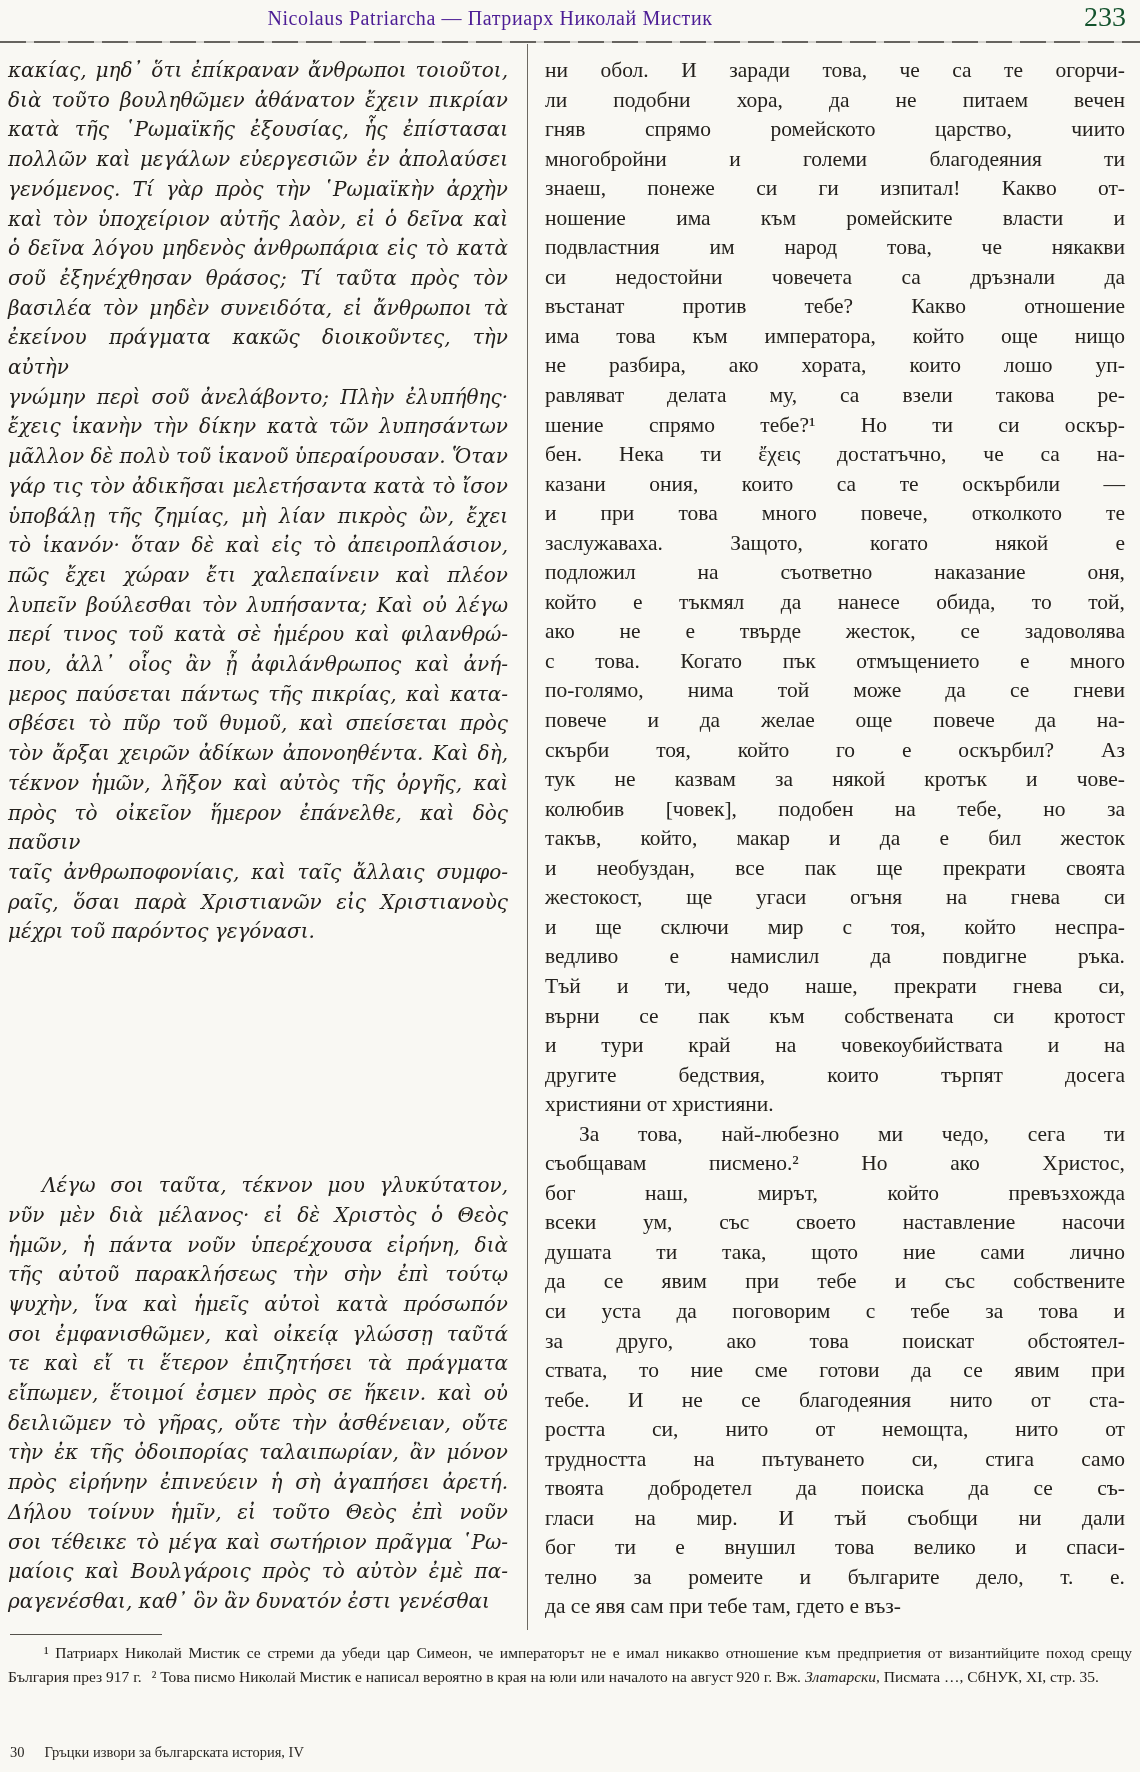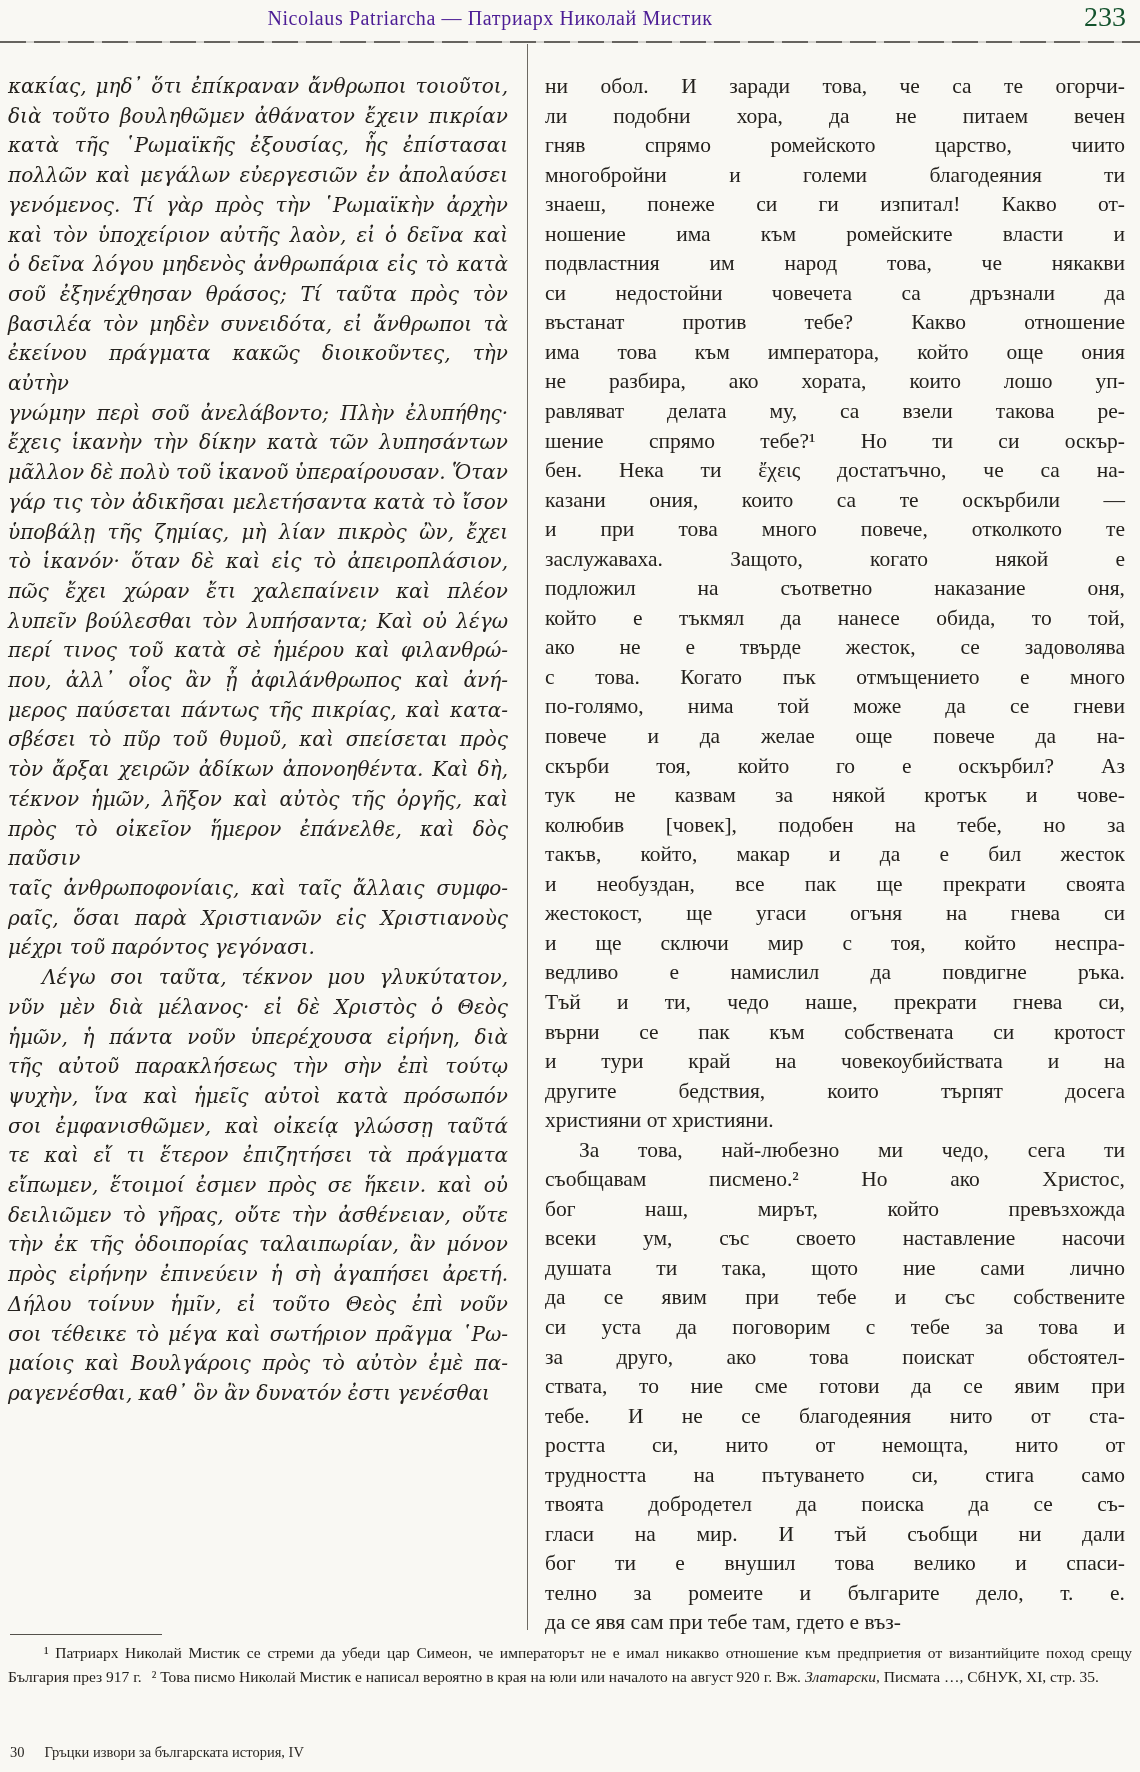--- a/index.html
+++ b/index.html
@@ -36,38 +36,38 @@
       rgba(76,73,68,0.25) 26px, rgba(76,73,68,0.25) 34px);
     opacity: 0.85;
   }
   .vdivider {
     position: absolute;
     left: 527px; top: 44px;
     width: 1px; height: 1586px;
     background: #6d6962;
   }
   
-  .col { position: absolute; top: 72px; }
+  .col { position: absolute; top: 56px; }
   .col.greek {
     left: 8px; width: 500px;
     font-family: "DejaVu Serif", "Liberation Serif", serif;
     font-style: italic;
     font-size: 20px;
     line-height: 29.7px;
   }
   .col.bulg {
     left: 545px; width: 580px;
     font-family: "Liberation Serif", "DejaVu Serif", serif;
     font-size: 21.5px;
     line-height: 29.55px;
   }
   .line { text-align: justify; text-align-last: justify; white-space: normal; }
   .line.last { text-align-last: left; }
   .indent-first .line.first { text-indent: 34px; }
-  .para.gap { }
+  .para.gap { margin-top: 224px; }
   
   .fnrule {
     position: absolute;
     left: 10px; top: 1634px;
     width: 152px; height: 1px;
     background: #55514b;
   }
   .footnotes {
     position: absolute;
     left: 8px; top: 1641px; width: 1124px;
@@ -157,21 +157,21 @@
     <div class="para">
         <div class="line first">ни обол. И заради това, че са те огорчи-</div>
         <div class="line">ли подобни хора, да не питаем вечен</div>
         <div class="line">гняв спрямо ромейското царство, чиито</div>
         <div class="line">многобройни и големи благодеяния ти</div>
         <div class="line">знаеш, понеже си ги изпитал! Какво от-</div>
         <div class="line">ношение има към ромейските власти и</div>
         <div class="line">подвластния им народ това, че някакви</div>
         <div class="line">си недостойни човечета са дръзнали да</div>
         <div class="line">въстанат против тебе? Какво отношение</div>
-        <div class="line">има това към императора, който още ония</div>
+        <div class="line">има това към императора, който още нищо</div>
         <div class="line">не разбира, ако хората, които лошо уп-</div>
         <div class="line">равляват делата му, са взели такова ре-</div>
         <div class="line">шение спрямо тебе?¹ Но ти си оскър-</div>
         <div class="line">бен. Нека ти ἔχεις достатъчно, че са на-</div>
         <div class="line">казани ония, които са те оскърбили —</div>
         <div class="line">и при това много повече, отколкото те</div>
         <div class="line">заслужаваха. Защото, когато някой е</div>
         <div class="line">подложил на съответно наказание оня,</div>
         <div class="line">който е тъкмял да нанесе обида, то той,</div>
         <div class="line">ако не е твърде жесток, се задоволява</div>

